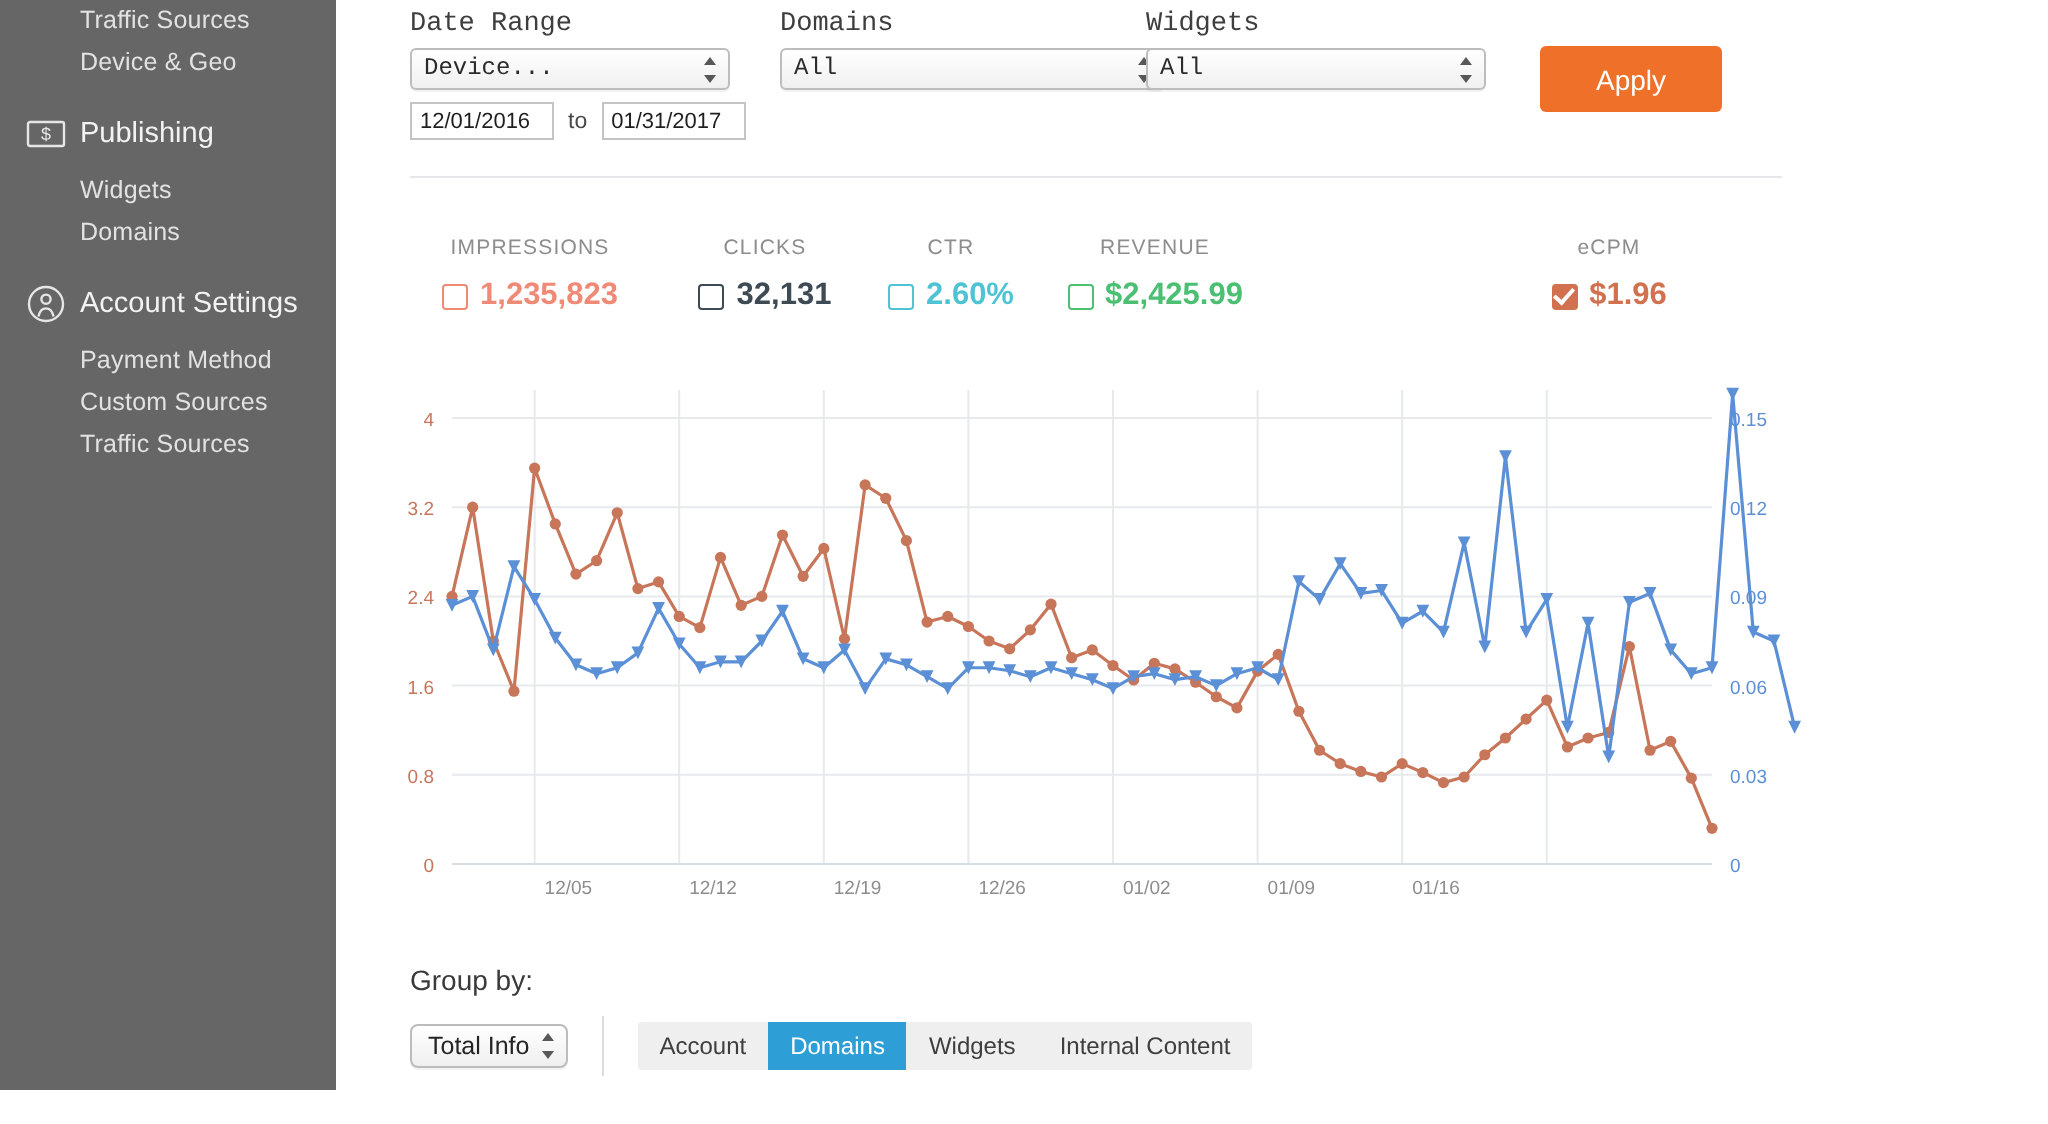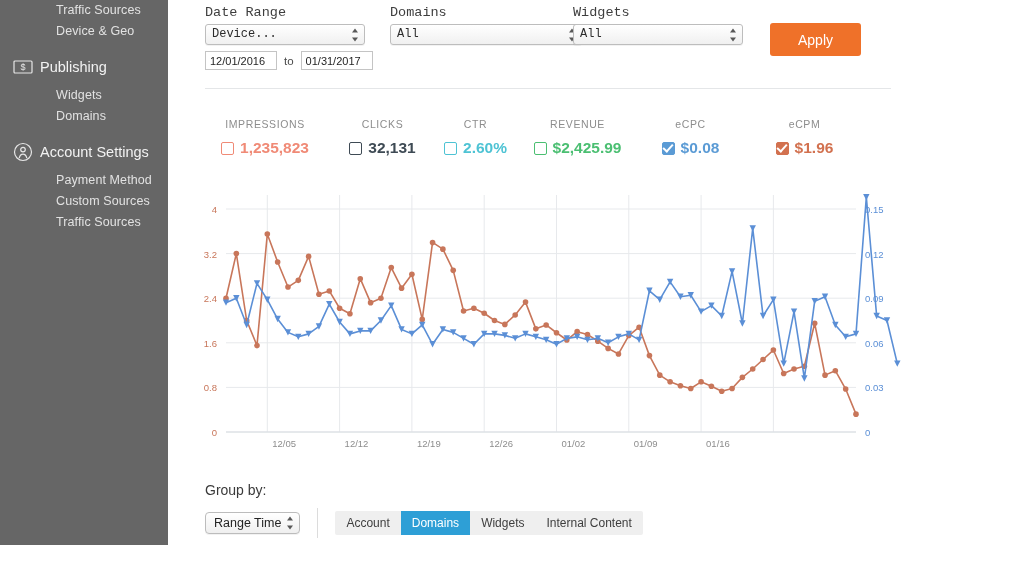--- a/index.html
+++ b/index.html
@@ -15,21 +15,21 @@
   
   #sidebar {
     position: absolute; left: 0; top: 0;
     width: 168px; height: 545px;
     background: #666666;
     overflow: hidden;
   }
   .nav-sub {
     color: #e2e2e2;
     font-size: 12.5px;
-    padding-left: 56px;
+    padding-left: 40px;
     height: 21px;
     line-height: 21px;
     white-space: nowrap;
     letter-spacing: .1px;
   }
   .nav-head {
     position: relative;
     color: #f2f2f2;
     font-size: 14.5px;
     padding-left: 40px;
@@ -267,27 +267,20 @@
           <div class="metric-val-row">
             <span class="metric-box" style="border-color: rgb(78, 195, 212);"></span>
             <span class="metric-value" style="color: rgb(78, 195, 212);">2.60%</span>
           </div>
         </div>
         <div class="metric" style="left: 310px; width: 125px;">
           <div class="metric-title">REVENUE</div>
           <div class="metric-val-row">
             <span class="metric-box" style="border-color: rgb(75, 191, 114);"></span>
             <span class="metric-value" style="color: rgb(75, 191, 114);">$2,425.99</span>
-          </div>
-        </div>
-        <div class="metric" style="left: 438px; width: 95px;">
-          <div class="metric-title">eCPC</div>
-          <div class="metric-val-row">
-            <span class="metric-box checked" style="border-color: rgb(91, 155, 213); background: rgb(91, 155, 213);"></span>
-            <span class="metric-value" style="color: rgb(91, 155, 213);">$0.08</span>
           </div>
         </div>
         <div class="metric" style="left: 552px; width: 95px;">
           <div class="metric-title">eCPM</div>
           <div class="metric-val-row">
             <span class="metric-box checked" style="border-color: rgb(210, 113, 79); background: rgb(210, 113, 79);"></span>
             <span class="metric-value" style="color: rgb(210, 113, 79);">$1.96</span>
           </div>
         </div>
       </div>
@@ -458,21 +451,21 @@
           <path d="M685.455737704918 127.83999999999999 L691.855737704918 127.83999999999999 L688.655737704918 134.23999999999998 Z" fill="#5b8fd6"></path>
           <path d="M695.7836065573771 132.3 L702.1836065573772 132.3 L698.9836065573771 138.7 Z" fill="#5b8fd6"></path>
           <path d="M706.1114754098361 175.41333333333336 L712.5114754098362 175.41333333333336 L709.3114754098361 181.81333333333333 Z" fill="#5b8fd6"></path>
         </svg>
     </div>
 
     <div class="groupby">
       <div class="groupby-label">Group by:</div>
       <div class="groupby-row">
         <div class="totaltime-sel">
-          <span>Range Time</span>
+          <span>Total Info</span>
           <span class="select-arrows">
               <i class="up"></i>
               <i class="dn"></i>
             </span>
         </div>
         <div class="vsep"></div>
         <div class="seg-group">
             <div class="seg">Account</div>
             <div class="seg active" style="background: rgb(46, 159, 214);">Domains</div>
             <div class="seg">Widgets</div>

